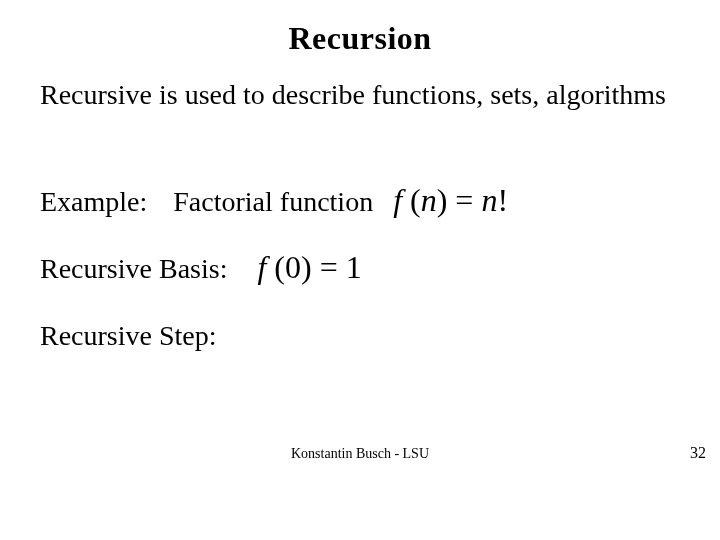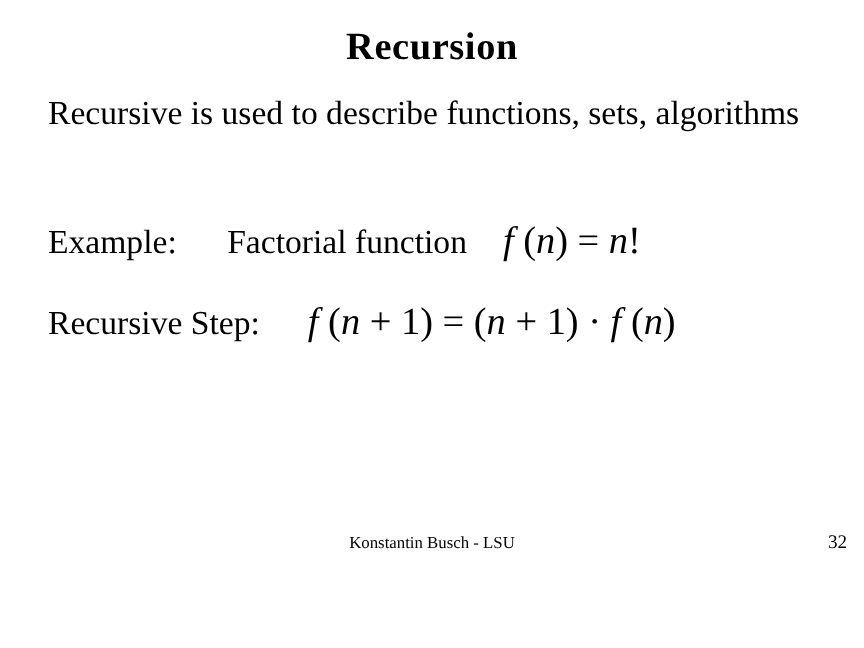--- a/index.html
+++ b/index.html
@@ -1,22 +1,22 @@
 <!DOCTYPE html>
 <html><head>
 <meta charset="utf-8">
 <style>
   * { margin: 0; padding: 0; box-sizing: border-box; }
   html, body { width: 720px; height: 540px; background: #fff; font-family: "Comic Sans MS", "Comic Sans", cursive; color: #000; }
   .slide { position: relative; width: 720px; height: 476px; padding: 20px 40px 0 40px; }
   .title { text-align: center; font-size: 32px; font-weight: bold; letter-spacing: 0.5px; margin-bottom: 20px; }
   .intro { font-size: 28px; line-height: 1.25; margin-bottom: 70px; }
   .row { display: flex; align-items: baseline; margin-bottom: 30px; }
-  .example-label { font-size: 28px; margin-right: 42px; }
-  .example-text { font-size: 28px; margin-right: 30px; }
+  .example-label { font-size: 28px; margin-right: 26px; }
+  .example-text { font-size: 28px; margin-right: 20px; }
   .basis-label { font-size: 28px; margin-right: 30px; }
   .step-label { font-size: 28px; margin-right: 40px; }
   .math { font-family: "Times New Roman", Times, serif; font-style: italic; font-size: 32px; white-space: nowrap; }
   .math .up { font-style: normal; }
   .footer { position: absolute; bottom: 14px; left: 0; width: 720px; text-align: center; font-family: "Times New Roman", Times, serif; font-size: 14px; }
   .pagenum { position: absolute; bottom: 14px; right: 14px; font-family: "Times New Roman", Times, serif; font-size: 16px; }
   .row2 { margin-top: 10px; margin-bottom: 34px; }
   .row3 { margin-bottom: 0; }
 </style>
 </head>
@@ -29,24 +29,27 @@
   <div class="intro">Recursive is used to describe functions, sets, algorithms</div>
 
   <div class="row">
     <div class="example-label">Example:</div>
     <div class="example-text">Factorial function</div>
     <div class="math">
       <span>f</span><span class="up"> (</span><span>n</span><span class="up">) = </span><span>n</span><span class="up">!</span>
     </div>
   </div>
 
+  <div class="row row2">
+    <div class="basis-label">Recursive Basis:</div>
+    <div class="math">
+      <span>f</span><span class="up"> (0) = 1</span>
+    </div>
+  </div>
 
   <div class="row row3">
     <div class="step-label">Recursive Step:</div>
-    <div class="math">
-      <span>f</span><span class="up"> (</span><span>n</span><span class="up"> + 1) = (</span><span>n</span><span class="up"> + 1) · </span><span>f</span><span class="up"> (</span><span>n</span><span class="up">)</span>
-    </div>
   </div>
 
   <div class="footer">Konstantin Busch - LSU</div>
   <div class="pagenum">32</div>
 
 </div>
 
 </body></html>

